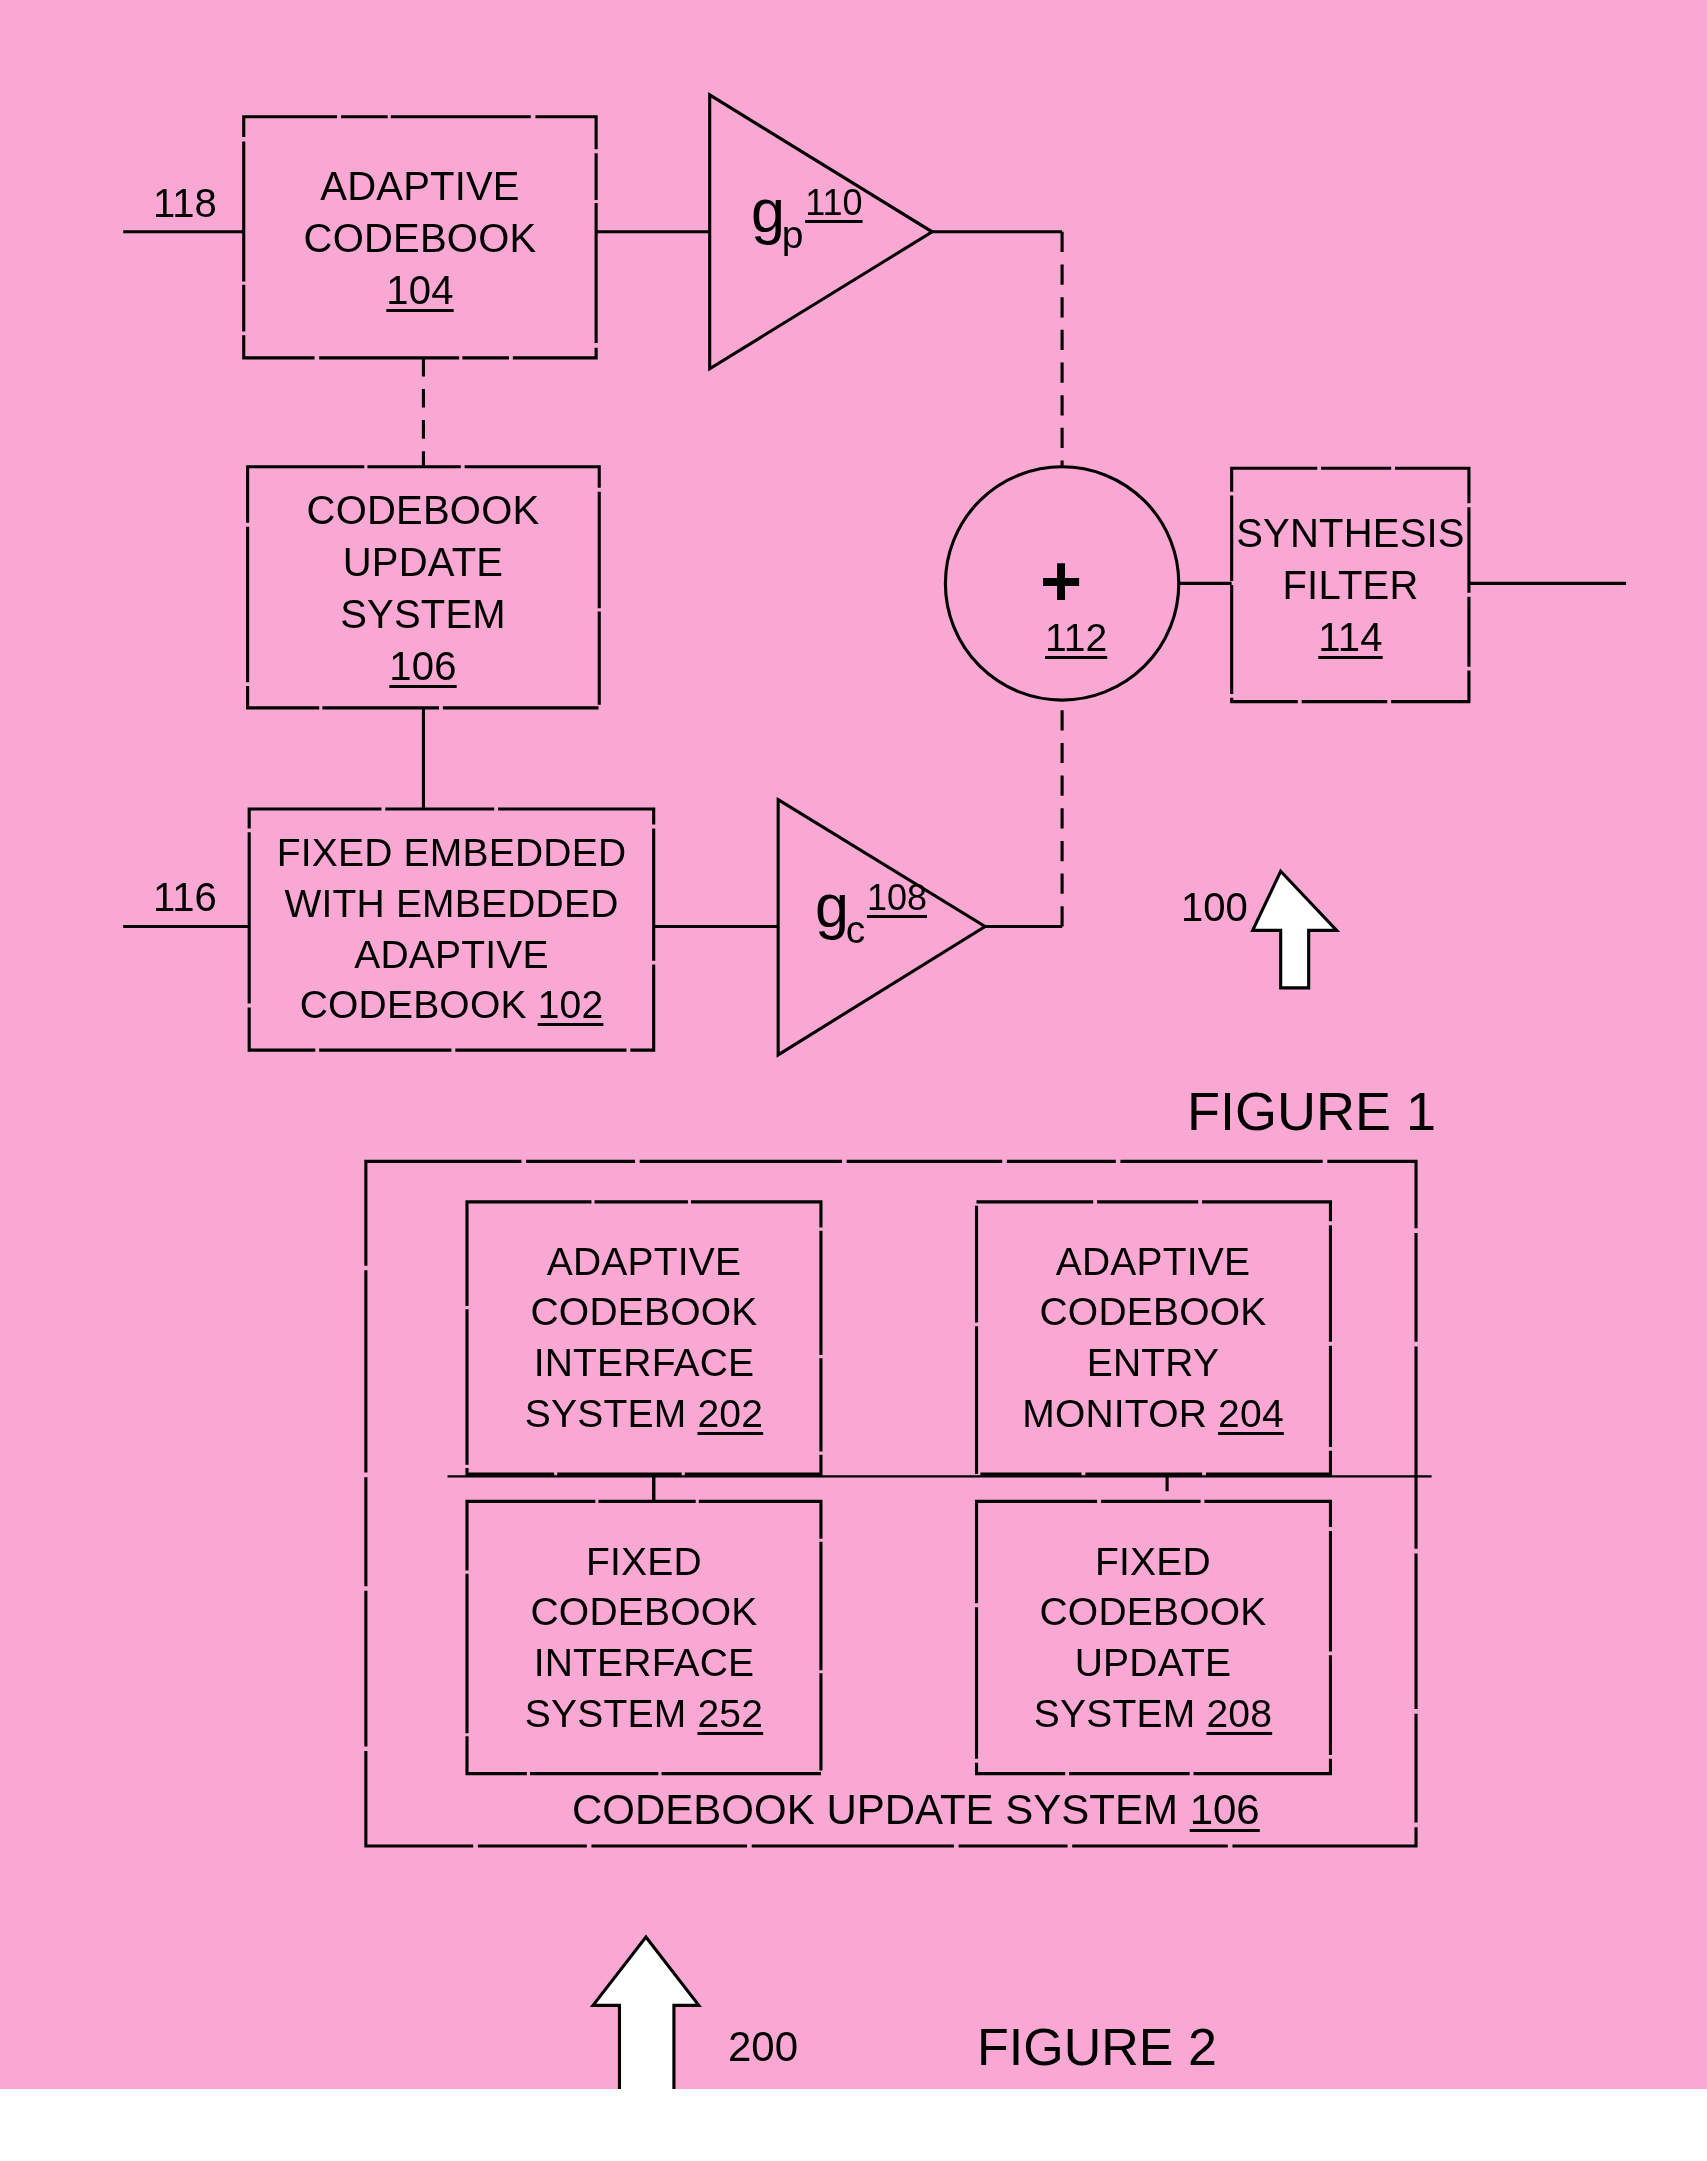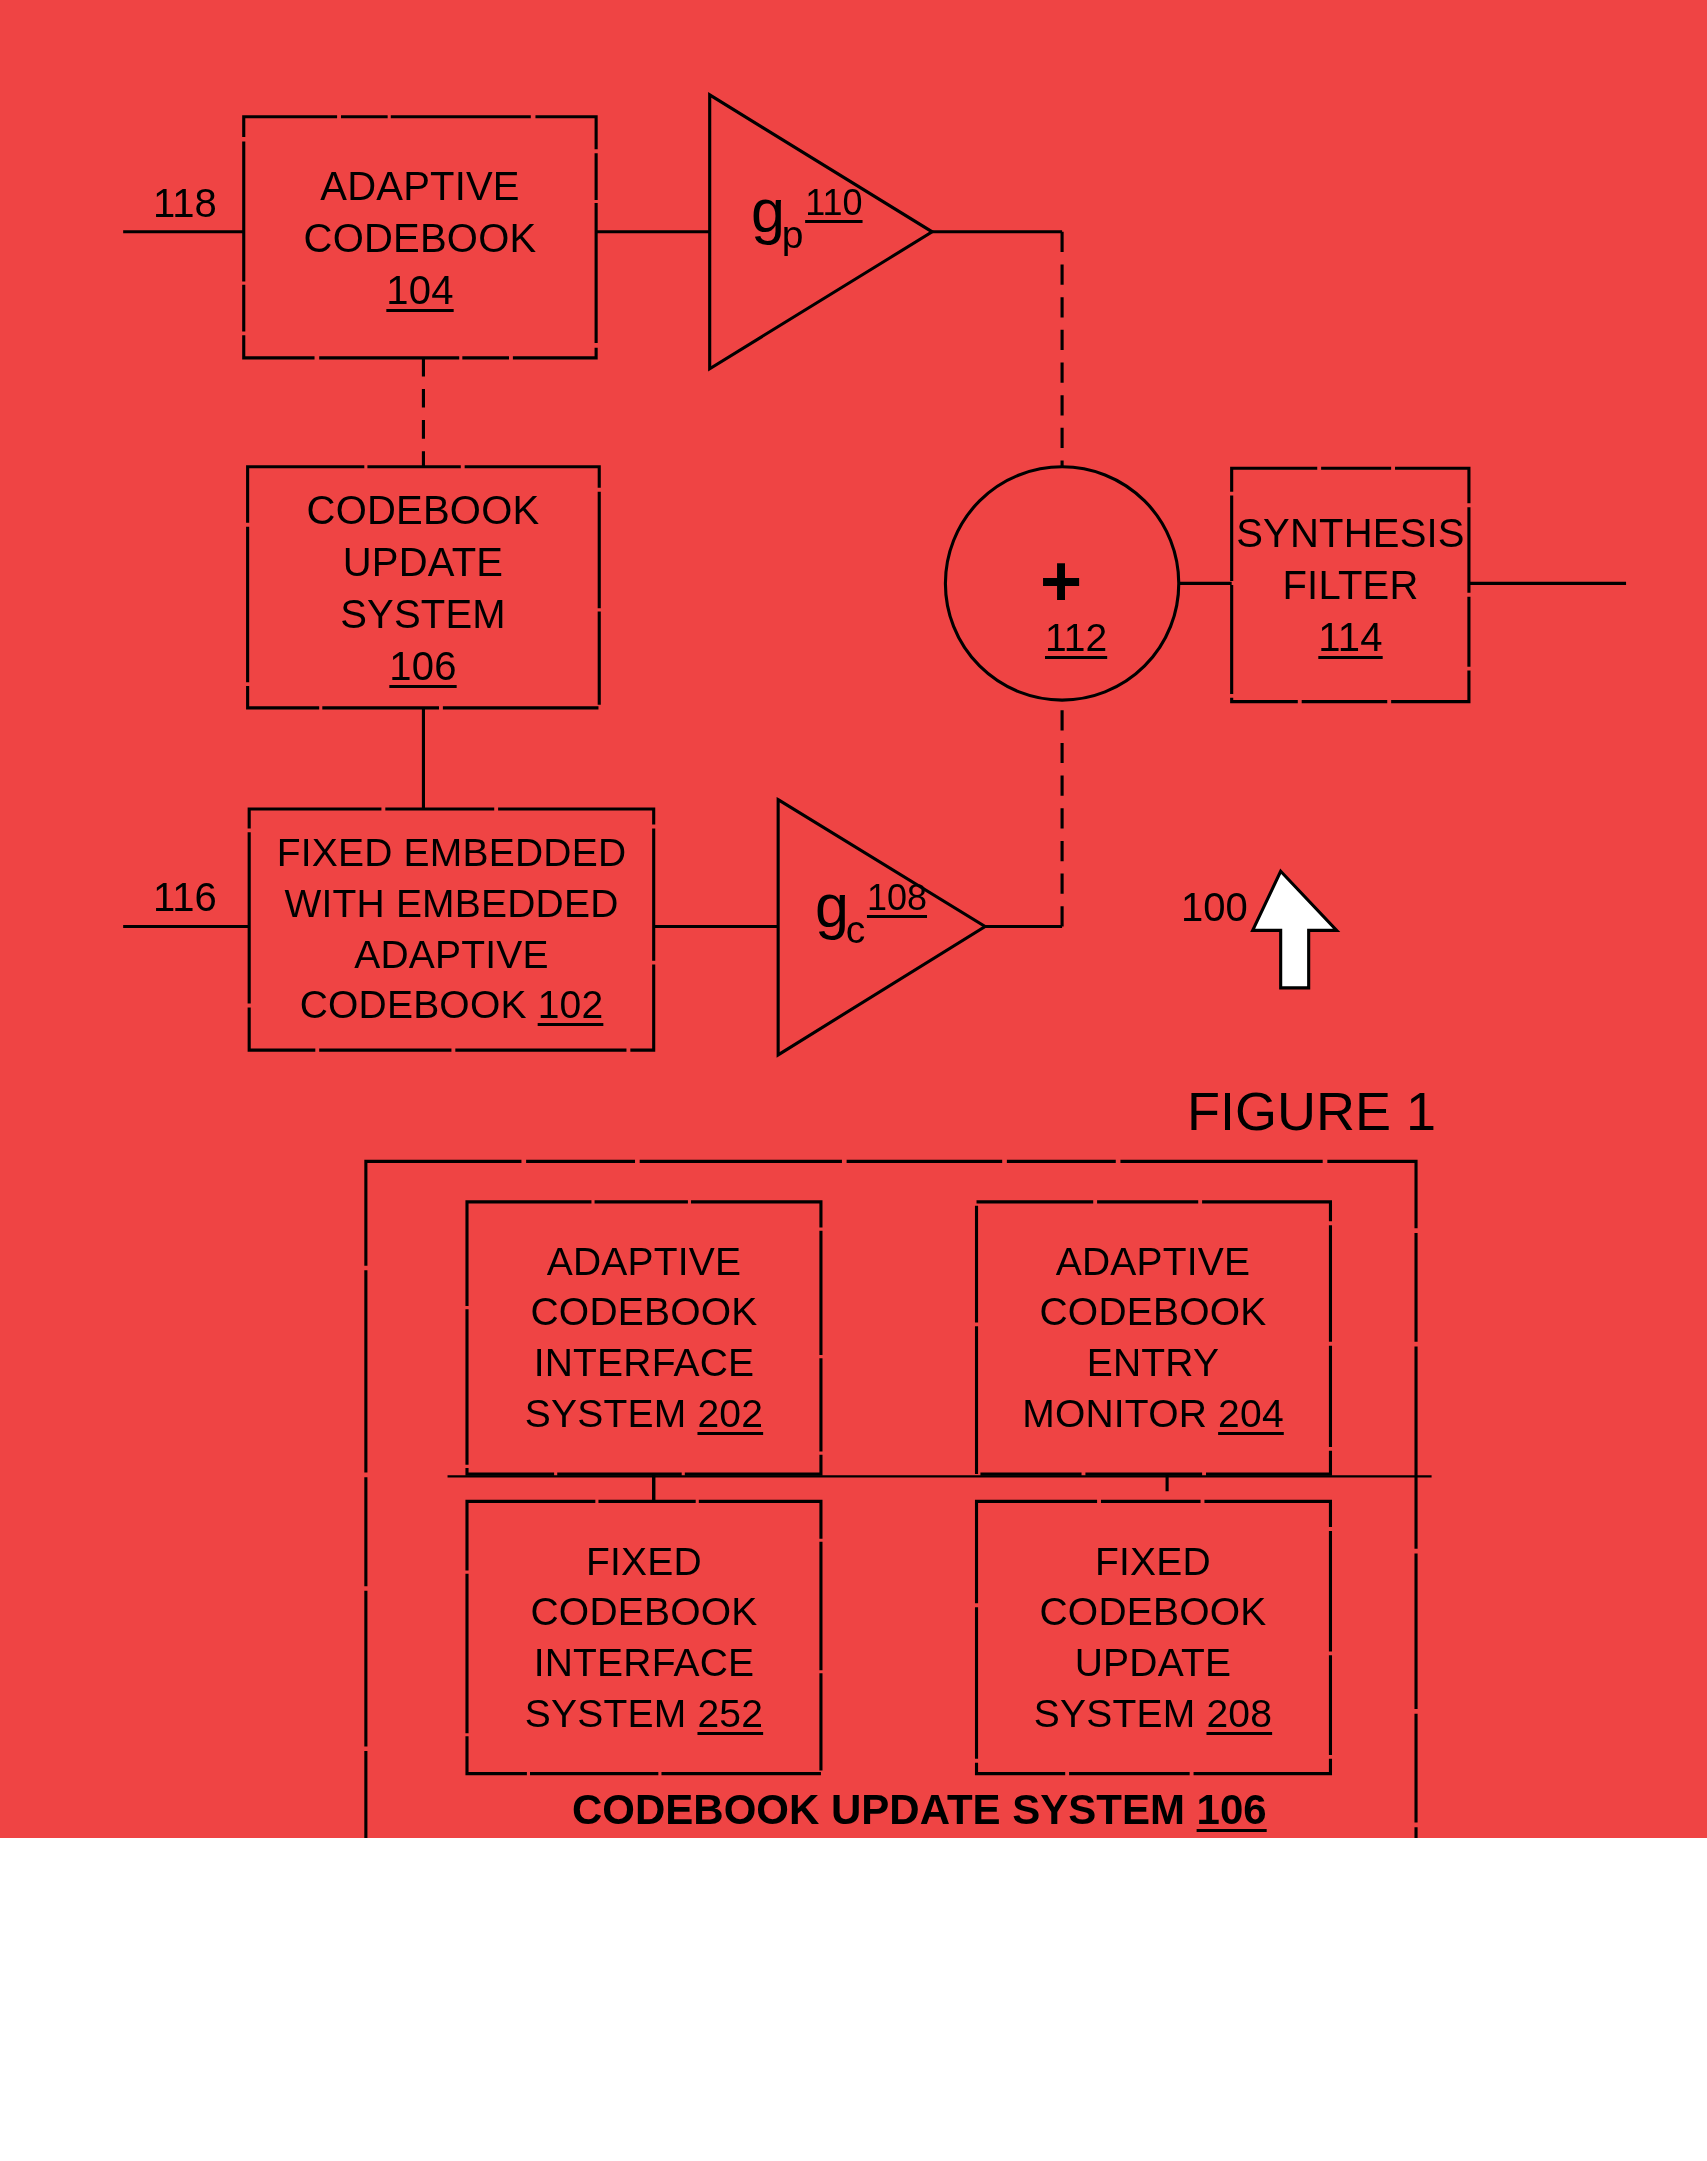--- a/index.html
+++ b/index.html
@@ -7,22 +7,22 @@
     padding: 0;
     background: #ffffff;
   }
   body {
     font-family: "Liberation Sans", sans-serif;
     color: #000000;
   }
   #page {
     position: relative;
     width: 1708px;
-    height: 1838px;
-    background: #ef4444;
+    height: 2089px;
+    background: #f9a8d4;
     overflow: hidden;
   }
   .svg-layer {
     position: absolute;
     top: 0;
     left: 0;
     width: 1708px;
     height: 2161px;
   }
   .box-label {
@@ -197,20 +197,20 @@
     <span class="lbl-line"><span>SYSTEM </span><span class="u">252</span></span>
   </div>
 
   <div class="box-label" style="left:976px; top:1502px; width:354px; height:272px; font-size:39px;">
     <span class="lbl-line">FIXED</span>
     <span class="lbl-line">CODEBOOK</span>
     <span class="lbl-line">UPDATE</span>
     <span class="lbl-line"><span>SYSTEM </span><span class="u">208</span></span>
   </div>
 
-  <div class="fig-caption" style="left:572px; top:1786px; font-size:42px;font-weight:bold;"><span>CODEBOOK UPDATE SYSTEM </span><span class="u">106</span></div>
+  <div class="fig-caption" style="left:572px; top:1786px; font-size:42px;"><span>CODEBOOK UPDATE SYSTEM </span><span class="u">106</span></div>
 
   <div class="ref-num" style="left:716px; top:2023px; font-size:42px;margin-left:12px;">200</div>
 
   <div class="fig-caption" style="left:977px; top:2017px; font-size:52px;">FIGURE 2</div>
 
 </div>
 
 
 </body></html>

